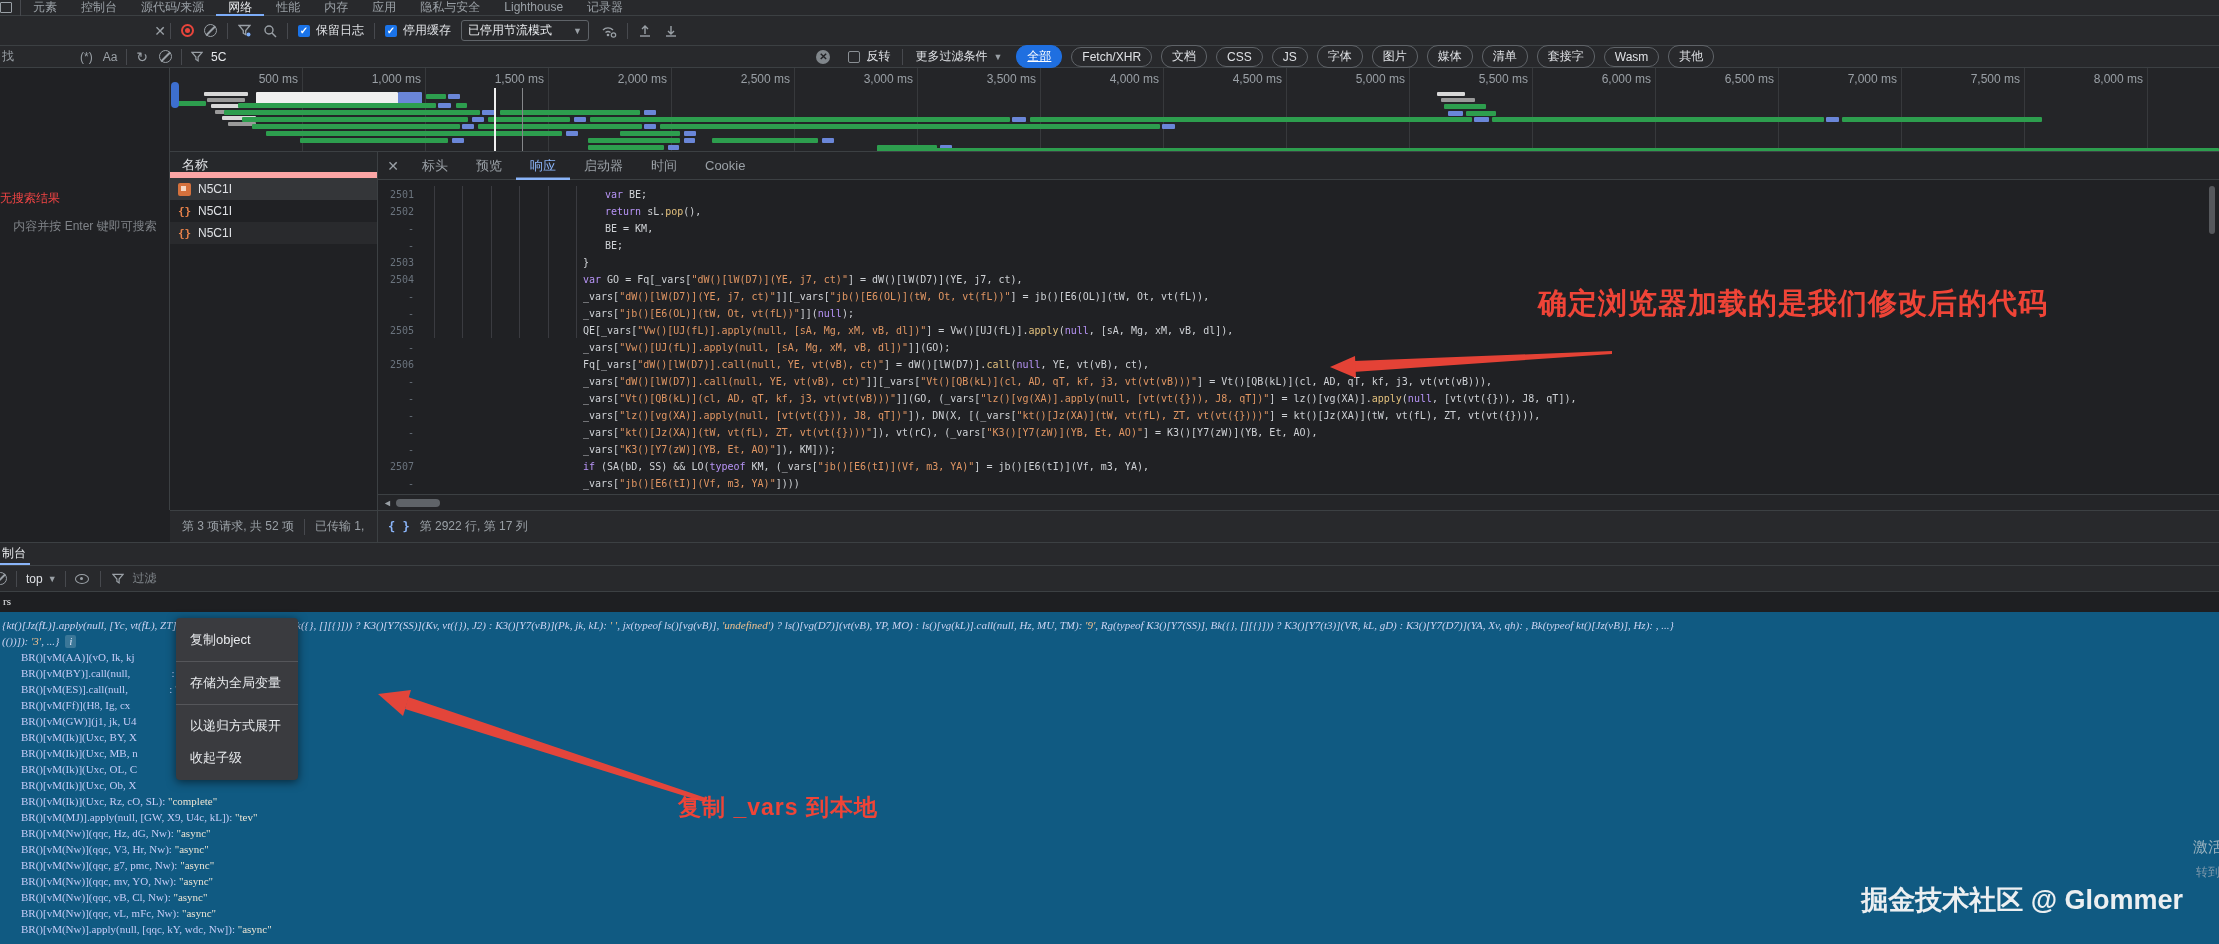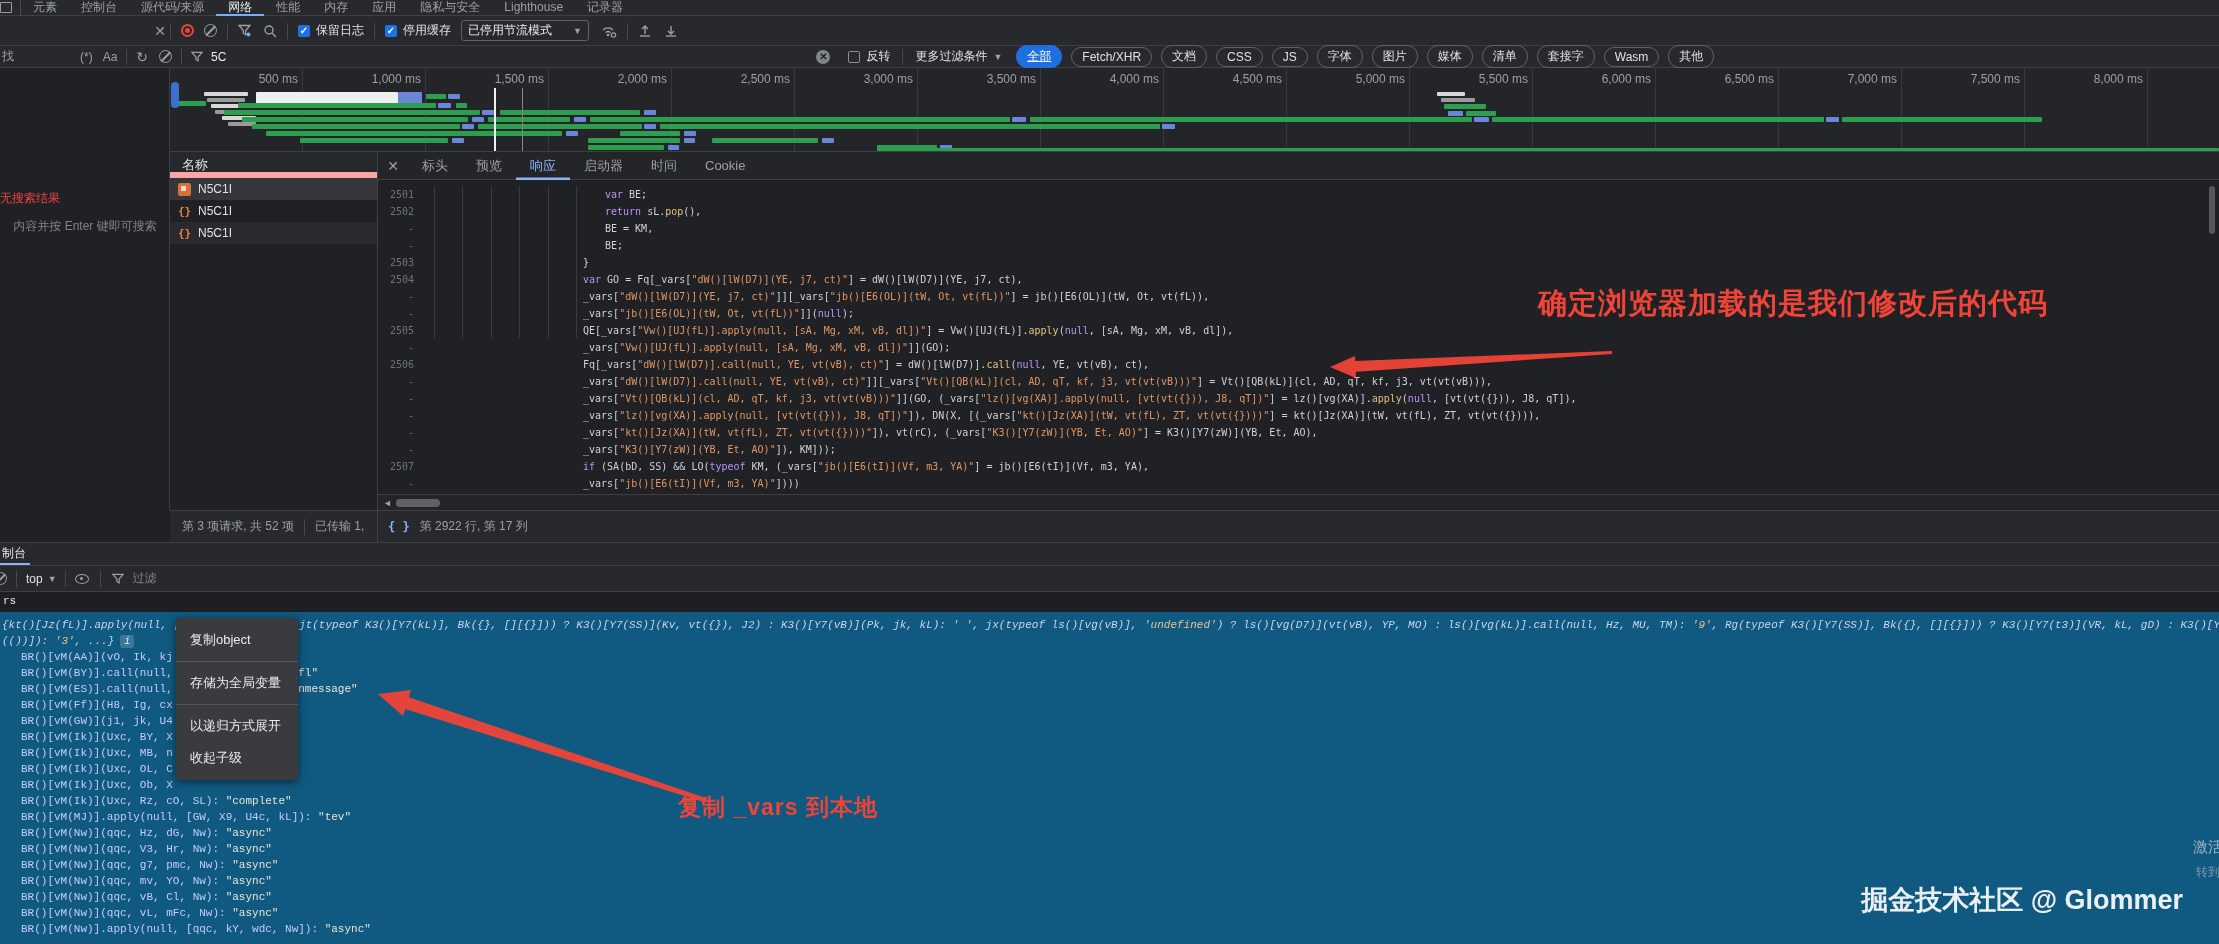--- a/index.html
+++ b/index.html
@@ -76,21 +76,21 @@
   .bracepair { color:#8ab4f8; font-weight:bold; font-family:"DejaVu Sans Mono", monospace; }
   
   #consoletab { left:0; top:542px; width:2219px; height:24px; background:#28292c; border-top:1px solid #3c4043;
                 border-bottom:1px solid #3c4043; display:flex; align-items:flex-end; }
   #console-tab-label { font-size:12px; color:#e8eaed; padding:0 4px 3px 2px; box-shadow:inset 0 -2px 0 #8ab4f8; }
   #consolebar { left:0; top:566px; width:2219px; height:26px; background:#28292c; border-bottom:1px solid #3c4043;
                 display:flex; align-items:center; font-size:12px; color:#dfe1e5; }
   .eye { width:14px; height:10px; border:1.5px solid #9aa0a6; border-radius:50%; position:relative; }
   .eye::after { content:""; position:absolute; left:4px; top:2px; width:3px; height:3px; border-radius:50%; background:#9aa0a6; }
   #consolebody { left:0; top:592px; width:2219px; height:352px; background:#1e1f22; overflow:hidden;
-                 font-family:Liberation Mono, monospace; font-size:11px; }
+                 font-family:Liberation Serif, serif; font-size:11px; }
   #console-fragment { height:20px; line-height:18px; padding-left:3px; color:#e8eaed; }
   #console-selection { position:absolute; left:0; top:20px; width:2219px; height:332px; background:#105a82; padding-top:5px; overflow:hidden; }
   .con-preview { height:16px; line-height:16px; white-space:pre; padding-left:2px; font-style:italic; color:#ccd3f2; overflow:hidden; }
   .con-q { color:#f0c090; }
   .i-badge { display:inline-block; font-style:italic; background:rgba(255,255,255,.18); color:#e6ecff;
              border-radius:2px; padding:0 4px; margin-left:6px; font-size:10px; line-height:13px; }
   .con-row { height:16px; line-height:16px; white-space:pre; padding-left:21px; color:#c6ccf8; overflow:hidden; }
   .con-val { color:#eae4d4; }
   
   #ctxmenu { left:176px; top:618px; width:122px; background:#3a3b3f; border-radius:4px; padding:6px 0;

